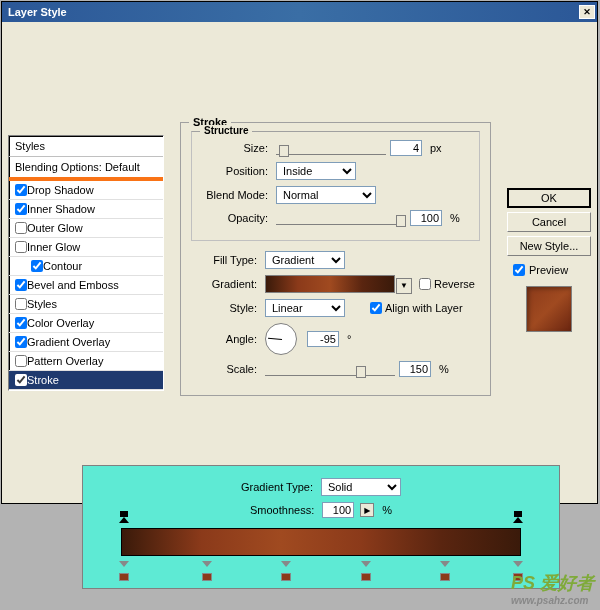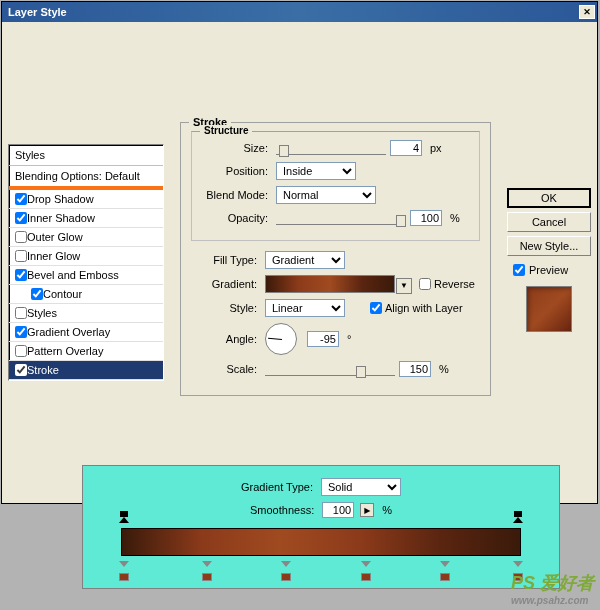--- a/index.html
+++ b/index.html
@@ -76,31 +76,35 @@
             <span>Inner Shadow</span>
           </div>
           <div class="style-item">
             <input type="checkbox" class="chk" style="">
             <span>Outer Glow</span>
           </div>
           <div class="style-item">
             <input type="checkbox" class="chk" style="">
             <span>Inner Glow</span>
           </div>
+          <div class="style-item indent">
+            <input type="checkbox" class="chk" checked="" style="">
+            <span>Contour</span>
+          </div>
           <div class="style-item">
             <input type="checkbox" class="chk" checked="" style="">
             <span>Bevel and Emboss</span>
           </div>
-          <div class="style-item indent">
-            <input type="checkbox" class="chk" checked="" style="">
-            <span>Contour</span>
-          </div>
           <div class="style-item">
             <input type="checkbox" class="chk" style="">
             <span>Styles</span>
+          </div>
+          <div class="style-item">
+            <input type="checkbox" class="chk" checked="" style="">
+            <span>Color Overlay</span>
           </div>
           <div class="style-item">
             <input type="checkbox" class="chk" checked="" style="">
             <span>Gradient Overlay</span>
           </div>
           <div class="style-item">
             <input type="checkbox" class="chk" style="">
             <span>Pattern Overlay</span>
           </div>
           <div class="style-item selected">

